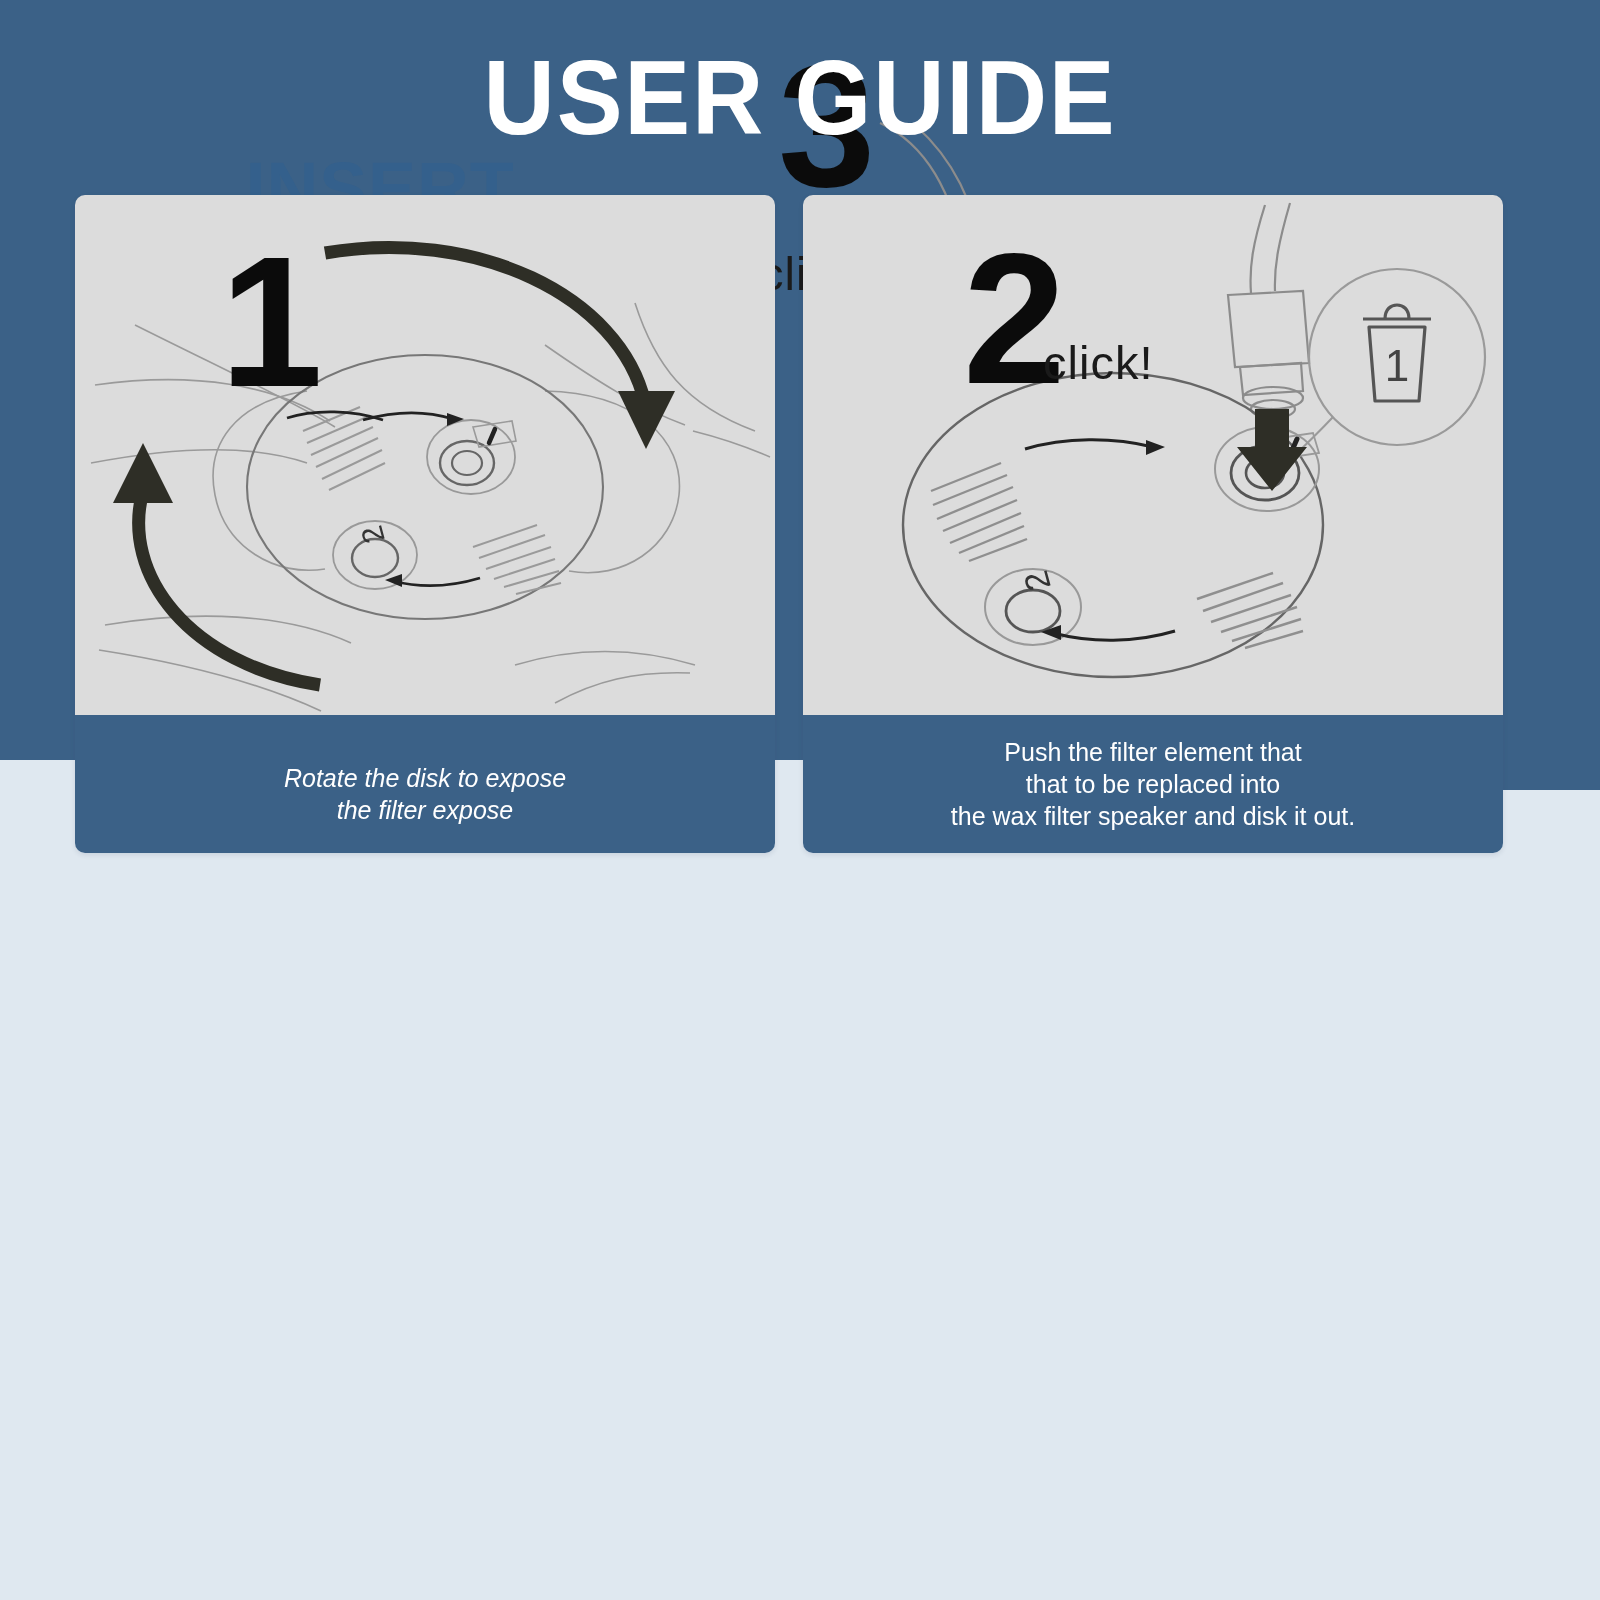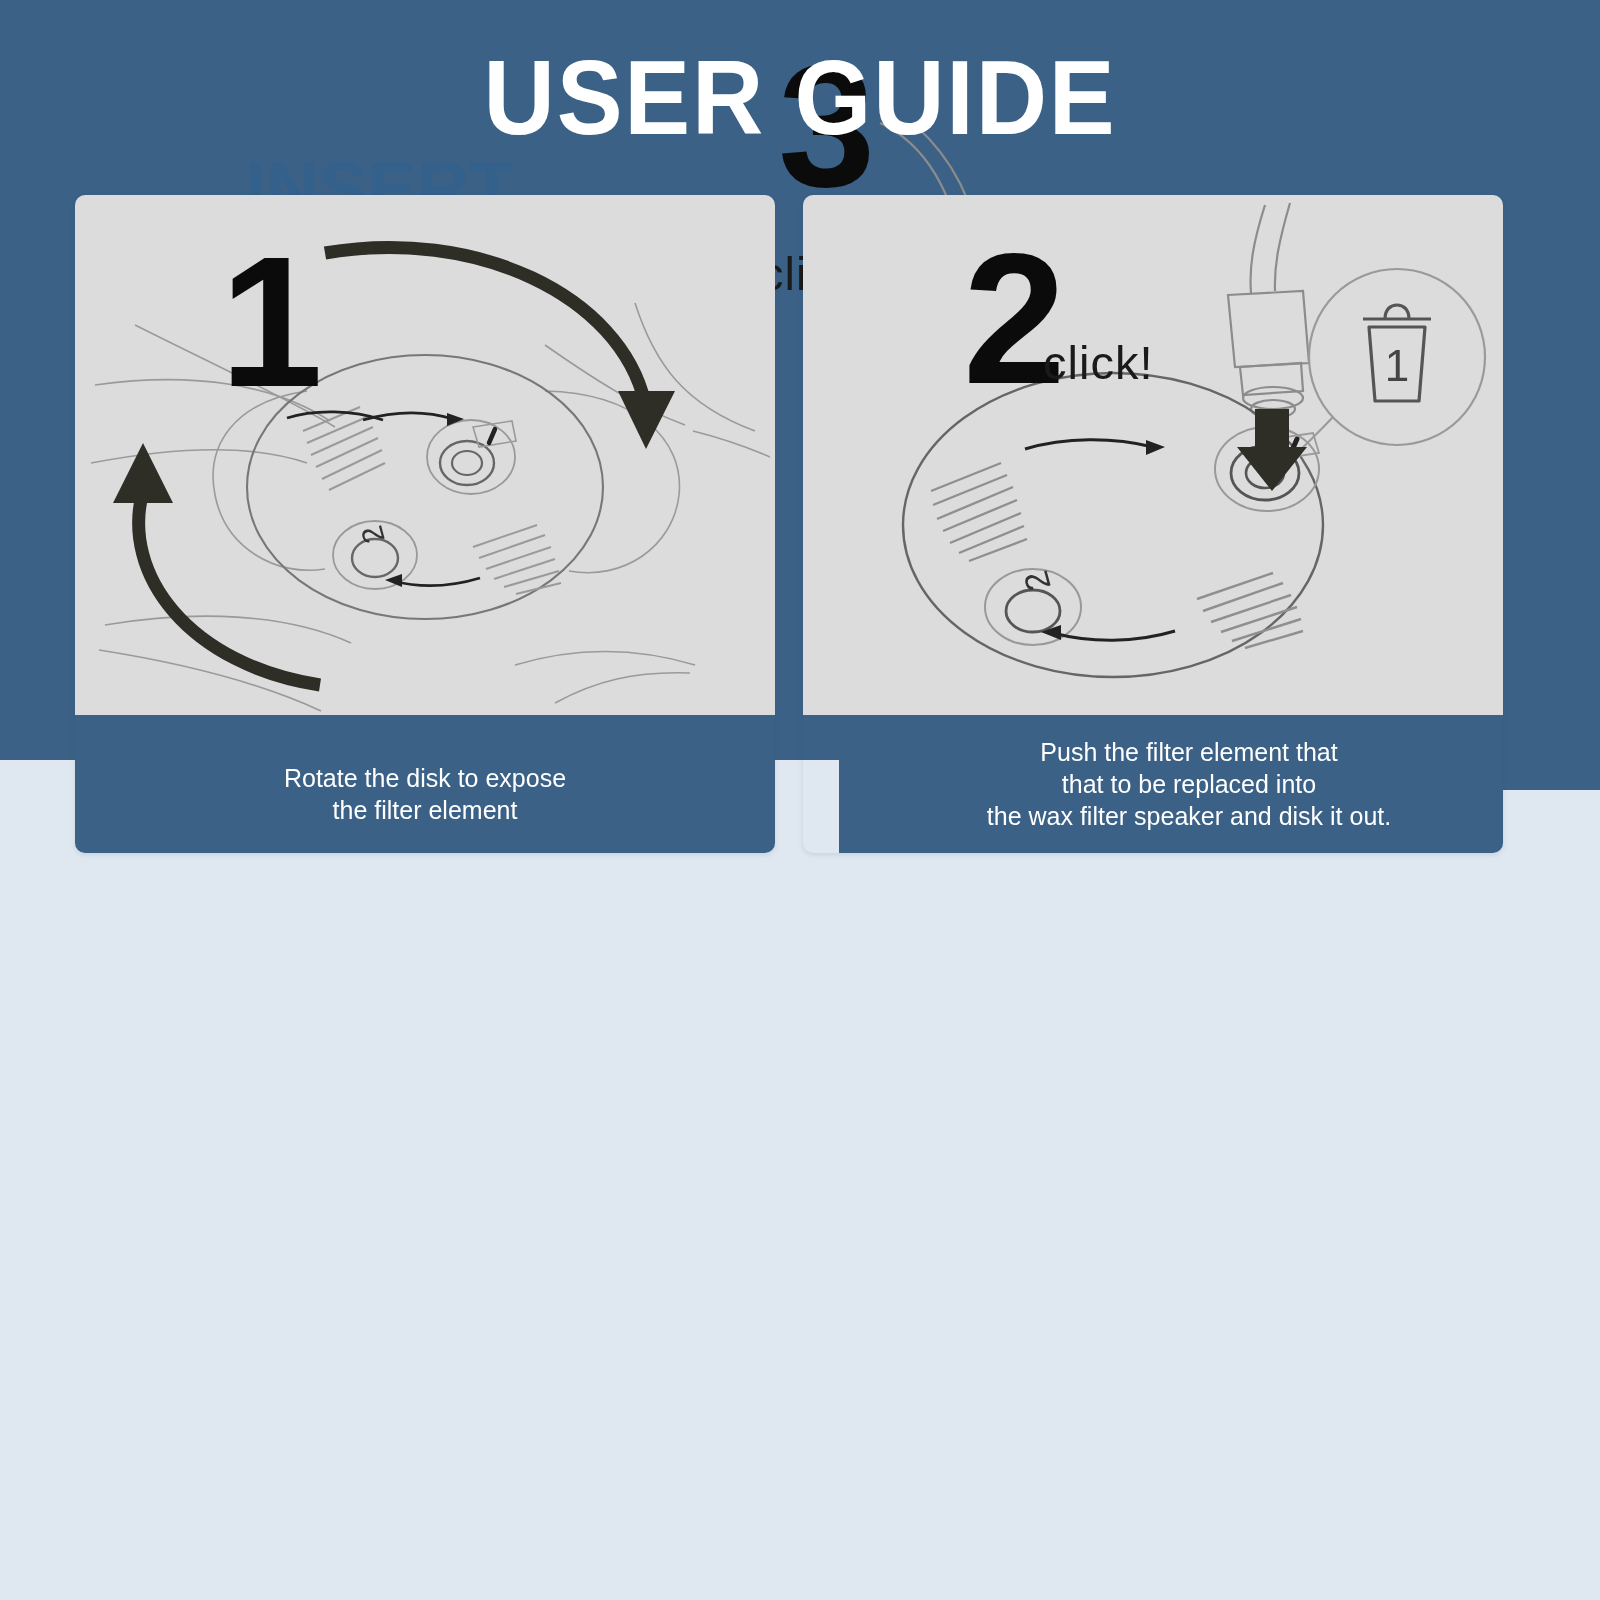--- a/index.html
+++ b/index.html
@@ -58,24 +58,24 @@
     line-height:1.28;
     display:flex;
     align-items:center;
     justify-content:center;
     width:100%;
     box-sizing:border-box;
     padding:6px 10px;
   }
   #card-1{left:75px;top:195px;width:700px;height:658px;}
   #card-1 .card-figure{height:520px;}
-  #card-1 .card-caption{height:158px;}
+  #card-1 .card-caption{height:158px;font-style:italic;}
   #card-2{left:803px;top:195px;width:700px;height:658px;}
   #card-2 .card-figure{height:520px;}
-  #card-2 .card-caption{height:138px;margin-left:36px;}
+  #card-2 .card-caption{height:138px;}
   #card-3{
     left:75px;top:890px;width:1428px;height:655px;
     background:#dcdcdc;border-radius:10px;
     display:flex;align-items:center;
     z-index:3;
   }
   .step-number{
     position:absolute;
     color:#0b0b0b;
     font-weight:bold;
@@ -182,21 +182,21 @@
       <path d="M543 196 L 600 196 L 571 254 Z" fill="#2e2e26"></path>
 
       <path d="M245 490 C 115 470 45 380 68 296" stroke="#2e2e26" stroke-width="13" fill="none" stroke-linecap="butt"></path>
       <path d="M38 308 L 68 248 L 98 308 Z" fill="#2e2e26"></path>
     </svg>
   </div>
 
   <div class="card-caption">
     <div>
       <div>Rotate the disk to expose</div>
-      <div>the filter element</div>
+      <div>the filter expose</div>
     </div>
   </div>
 </div>
 
 <div class="card" id="card-2">
   <div class="card-figure">
 
     <div class="step-number" style="left:160px;top:32px;font-size:185px;">2</div>
 
     <div class="click-label" style="left:240px;top:140px;">click!</div>

